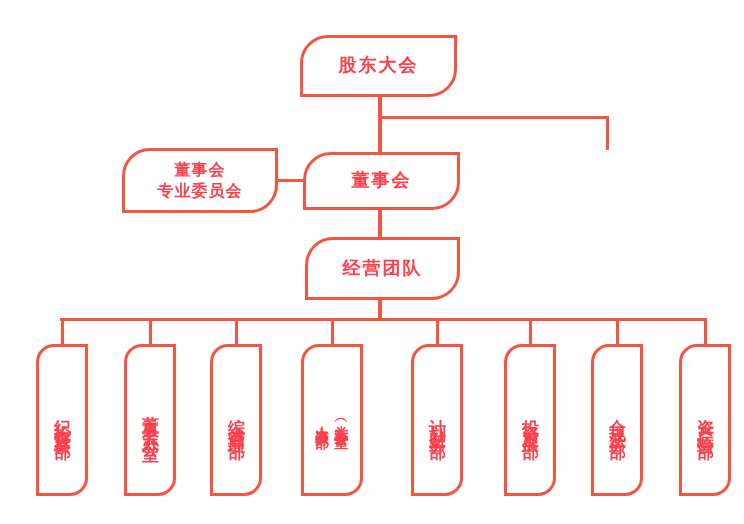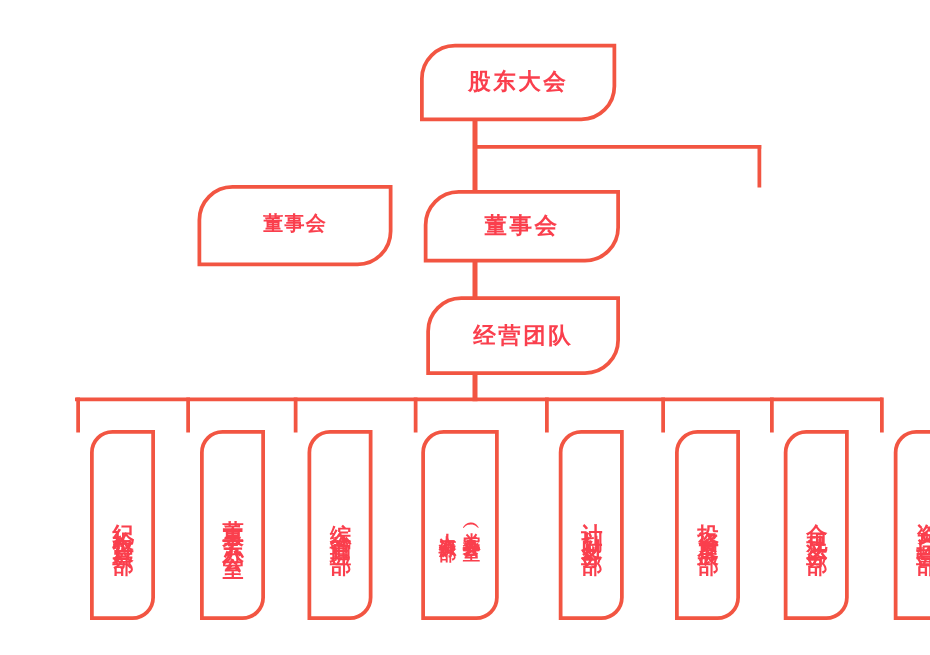--- a/index.html
+++ b/index.html
@@ -27,21 +27,20 @@
     border-radius:28px 0 28px 0;
     background:var(--bg);
     display:flex;
     align-items:center;
     justify-content:center;
     text-align:center;
     font-size:18px;
     letter-spacing:2px;
     line-height:1.3;
     z-index:2;
-    margin-left:36px;
   }
   .n-shareholders{left:300px;top:35px;width:157px;height:62px;}
   .n-committee{left:122px;top:148px;width:156px;height:65px;font-size:16px;letter-spacing:1px;flex-direction:column;}
   .n-board{left:303px;top:152px;width:157px;height:58px;}
   .n-supervisory{left:528px;top:148px;width:160px;height:62px;}
   .n-management{left:305px;top:237px;width:155px;height:63px;align-items:center;}
   
   .dept{
     top:344px;height:152px;width:52px;
     border-radius:18px 0 18px 0;
@@ -97,20 +96,21 @@
   <div class="cline drop p6"></div>
   <div class="cline drop p7"></div>
   <div class="cline drop p8"></div>
 
   <div class="node n-shareholders">
     <span>股东大会</span>
   </div>
 
   <div class="node n-committee">
     <span>董事会</span>
+    <span>专业委员会</span>
   </div>
   <div class="node n-board">
     <span>董事会</span>
   </div>
 
   <div class="node n-management">
     <span>经营团队</span>
   </div>
 
   <div class="node dept d1">

